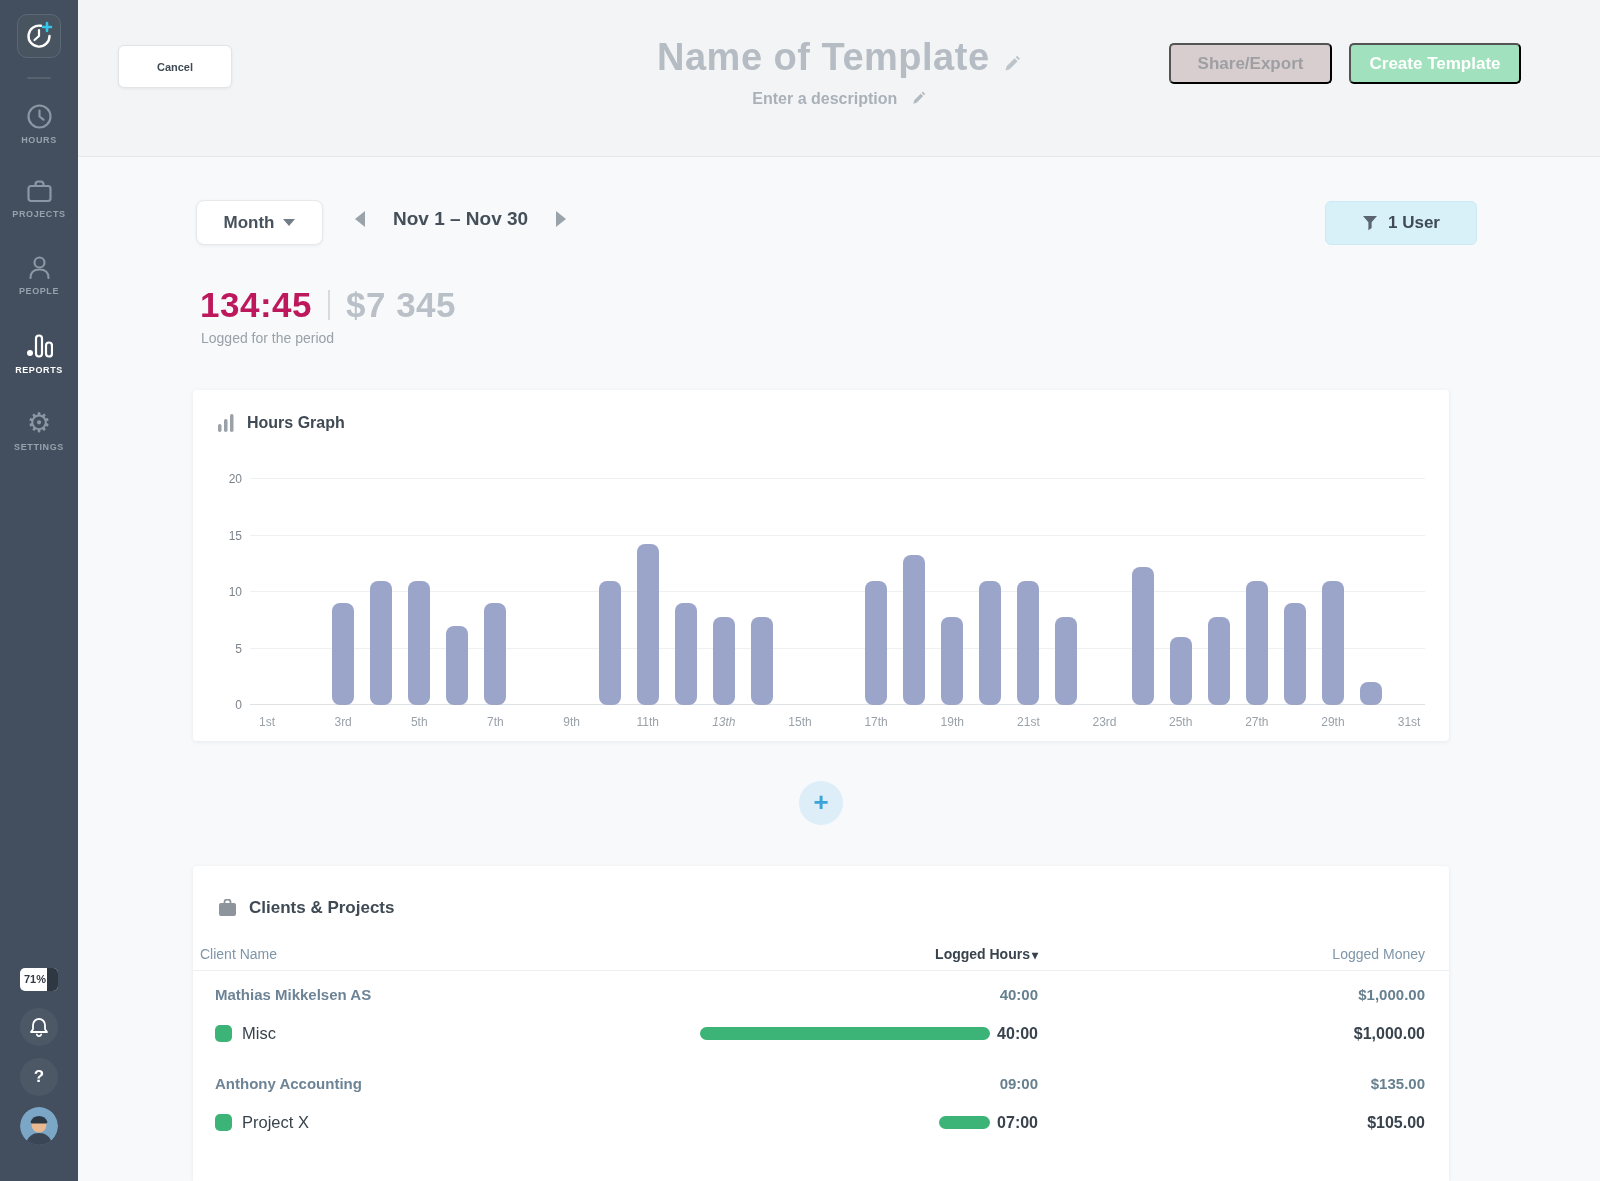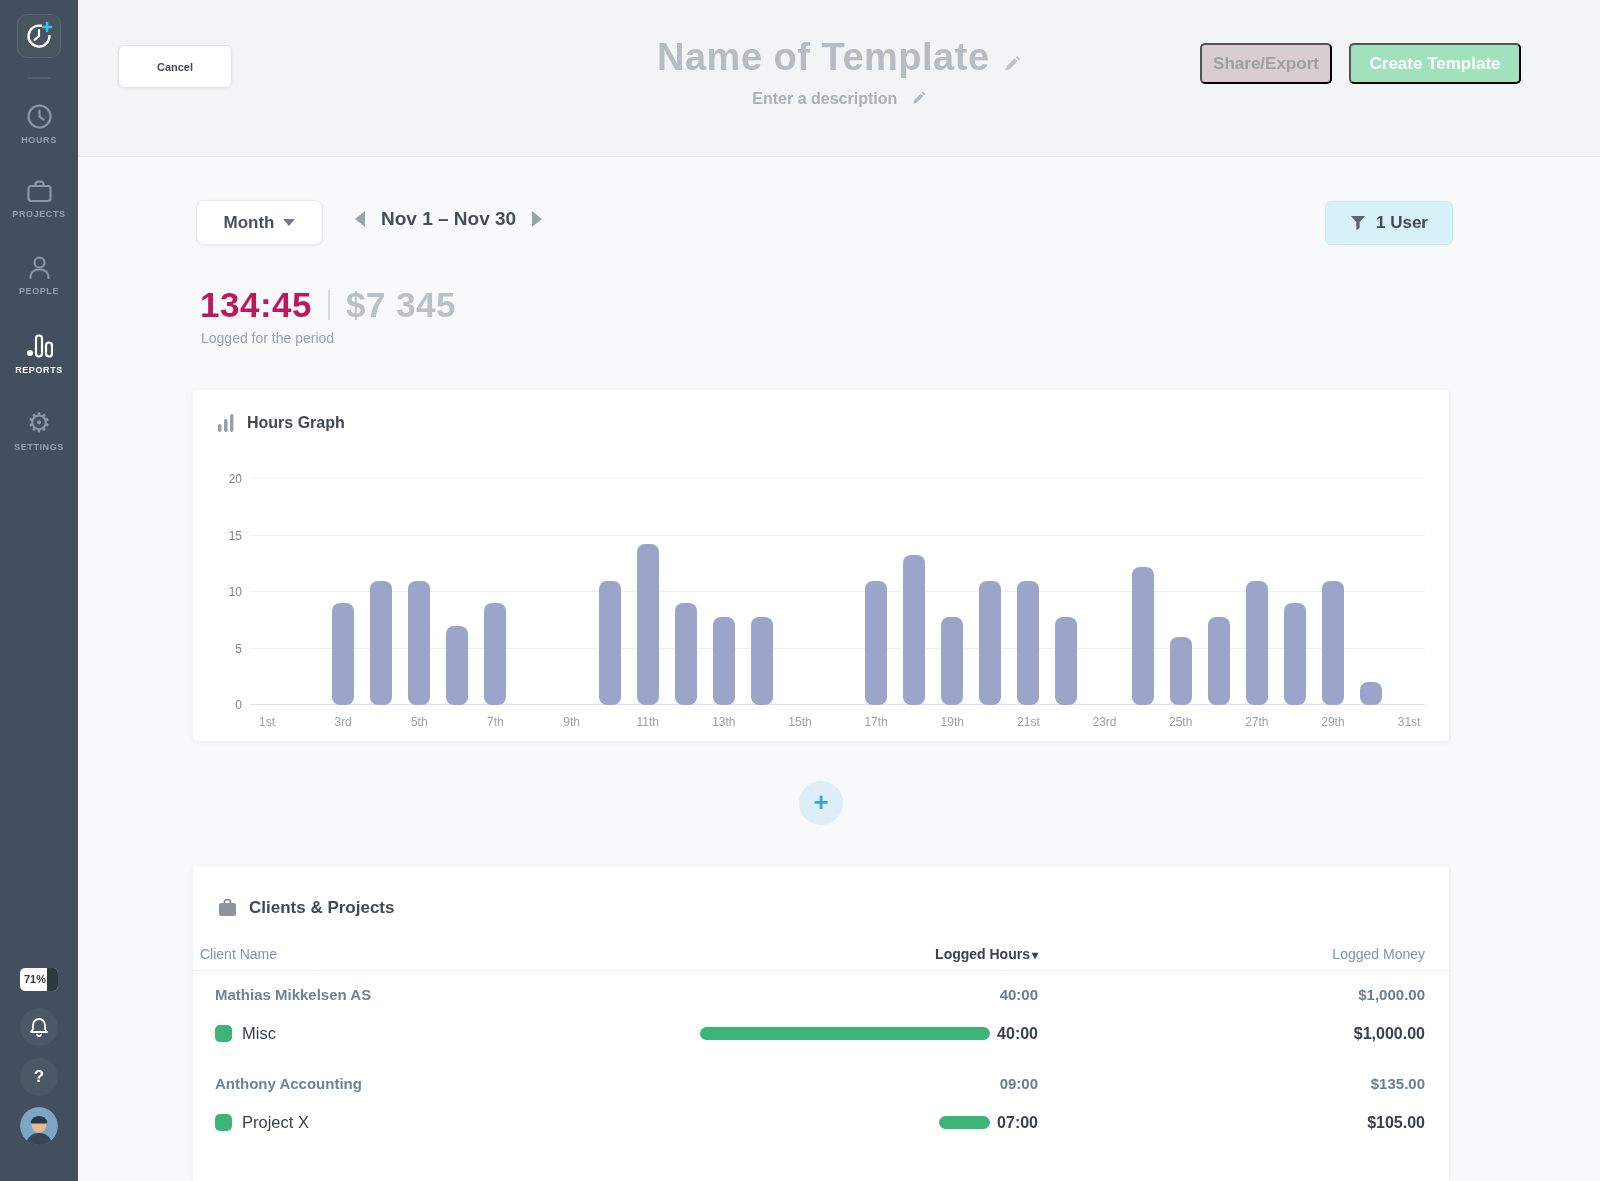--- a/index.html
+++ b/index.html
@@ -36,35 +36,35 @@
   .topbar { position:absolute; left:78px; top:0; width:1522px; height:157px; background:#f3f4f5; border-bottom:1px solid #e6e8ea; }
   .btn { display:flex; align-items:center; justify-content:center; cursor:pointer; font-weight:bold; }
   .cancel-btn { position:absolute; left:40px; top:45px; width:114px; height:43px; background:#fff;
                 border:1px solid #e2e4e7; border-radius:6px; box-shadow:0 1px 3px rgba(50,60,70,.08);
                 font-size:11px; color:#3f4a54; }
   .title-wrap { position:absolute; left:0; right:0; top:36px; text-align:center; }
   .tpl-title { display:inline; font-size:38px; font-weight:bold; color:#b5bcc3; letter-spacing:.5px; cursor:text; }
   .pencil { display:inline-block; vertical-align:middle; margin-left:10px; cursor:pointer; }
   .tpl-desc-wrap { position:absolute; left:0; right:0; top:90px; text-align:center; }
   .tpl-desc { display:inline; font-size:16px; font-weight:bold; color:#a9b1b9; cursor:text; }
-  .share-btn { position:absolute; right:268px; top:43px; width:132px; height:41px; background:#d9cecf;
+  .share-btn { position:absolute; right:268px; top:43px; width:163px; height:41px; background:#d9cecf;
                border-radius:5px; font-size:17px; color:#9d9fa2; }
   .create-btn { position:absolute; right:79px; top:43px; width:172px; height:41px; background:#a1e1bd;
                 border-radius:5px; font-size:17px; color:#ffffff; }
 
   
   .month-btn { position:absolute; left:196px; top:200px; width:127px; height:45px; background:#fff;
                border:1px solid #e6e8eb; border-radius:8px; box-shadow:0 1px 3px rgba(50,60,70,.07);
                font-size:17px; color:#48525c; gap:9px; }
   .caret-down { width:0; height:0; border-left:6px solid transparent; border-right:6px solid transparent; border-top:7px solid #737d87; }
-  .date-nav { position:absolute; left:355px; top:208px; display:flex; align-items:center; gap:16px; }
+  .date-nav { position:absolute; left:355px; top:208px; display:flex; align-items:center; gap:28px; }
   .tri-left { width:0; height:0; border-top:8px solid transparent; border-bottom:8px solid transparent; border-right:10px solid #9aa2aa; cursor:pointer; }
   .tri-right { width:0; height:0; border-top:8px solid transparent; border-bottom:8px solid transparent; border-left:10px solid #9aa2aa; cursor:pointer; }
   .date-range { font-size:19px; font-weight:bold; color:#454f59; }
-  .filter-btn { position:absolute; left:1325px; top:201px; width:128px; height:44px; background:#d8f0f8;
+  .filter-btn { position:absolute; left:1325px; top:201px; width:152px; height:44px; background:#d8f0f8;
                 border:1px solid #cdeaf4; border-radius:6px; font-size:17px; color:#3f4a54; gap:10px; }
 
   
   .stats { position:absolute; left:200px; top:285px; display:flex; align-items:center; }
   .stat-hours { font-size:35px; font-weight:bold; color:#be185d; letter-spacing:.5px; }
   .stat-sep { width:2px; height:30px; background:#d8dbde; margin:0 16px; }
   .stat-money { font-size:35px; font-weight:bold; color:#b9c0c7; letter-spacing:.5px; }
   .stat-caption { position:absolute; left:201px; top:330px; font-size:14px; color:#99a1a9; }
 
   
@@ -279,21 +279,21 @@
         <div class="bar" style="left: 995.82px; height: 124.3px; background: rgb(155, 164, 201);"></div>
         <div class="bar" style="left: 1033.89px; height: 101.7px; background: rgb(155, 164, 201);"></div>
         <div class="bar" style="left: 1071.96px; height: 124.3px; background: rgb(155, 164, 201);"></div>
         <div class="bar" style="left: 1110.03px; height: 22.6px; background: rgb(155, 164, 201);"></div>
         <div class="xtick" style="left: 17px;">1st</div>
         <div class="xtick" style="left: 93.14px;">3rd</div>
         <div class="xtick" style="left: 169.28px;">5th</div>
         <div class="xtick" style="left: 245.42px;">7th</div>
         <div class="xtick" style="left: 321.56px;">9th</div>
         <div class="xtick" style="left: 397.7px;">11th</div>
-        <div class="xtick" style="left: 473.84px;">13th</div>
+        <div class="xtick" style="left: 473.84px; font-style: italic;">13th</div>
         <div class="xtick" style="left: 549.98px;">15th</div>
         <div class="xtick" style="left: 626.12px;">17th</div>
         <div class="xtick" style="left: 702.26px;">19th</div>
         <div class="xtick" style="left: 778.4px;">21st</div>
         <div class="xtick" style="left: 854.54px;">23rd</div>
         <div class="xtick" style="left: 930.68px;">25th</div>
         <div class="xtick" style="left: 1006.82px;">27th</div>
         <div class="xtick" style="left: 1082.96px;">29th</div>
         <div class="xtick" style="left: 1159.1px;">31st</div>
       </div>

